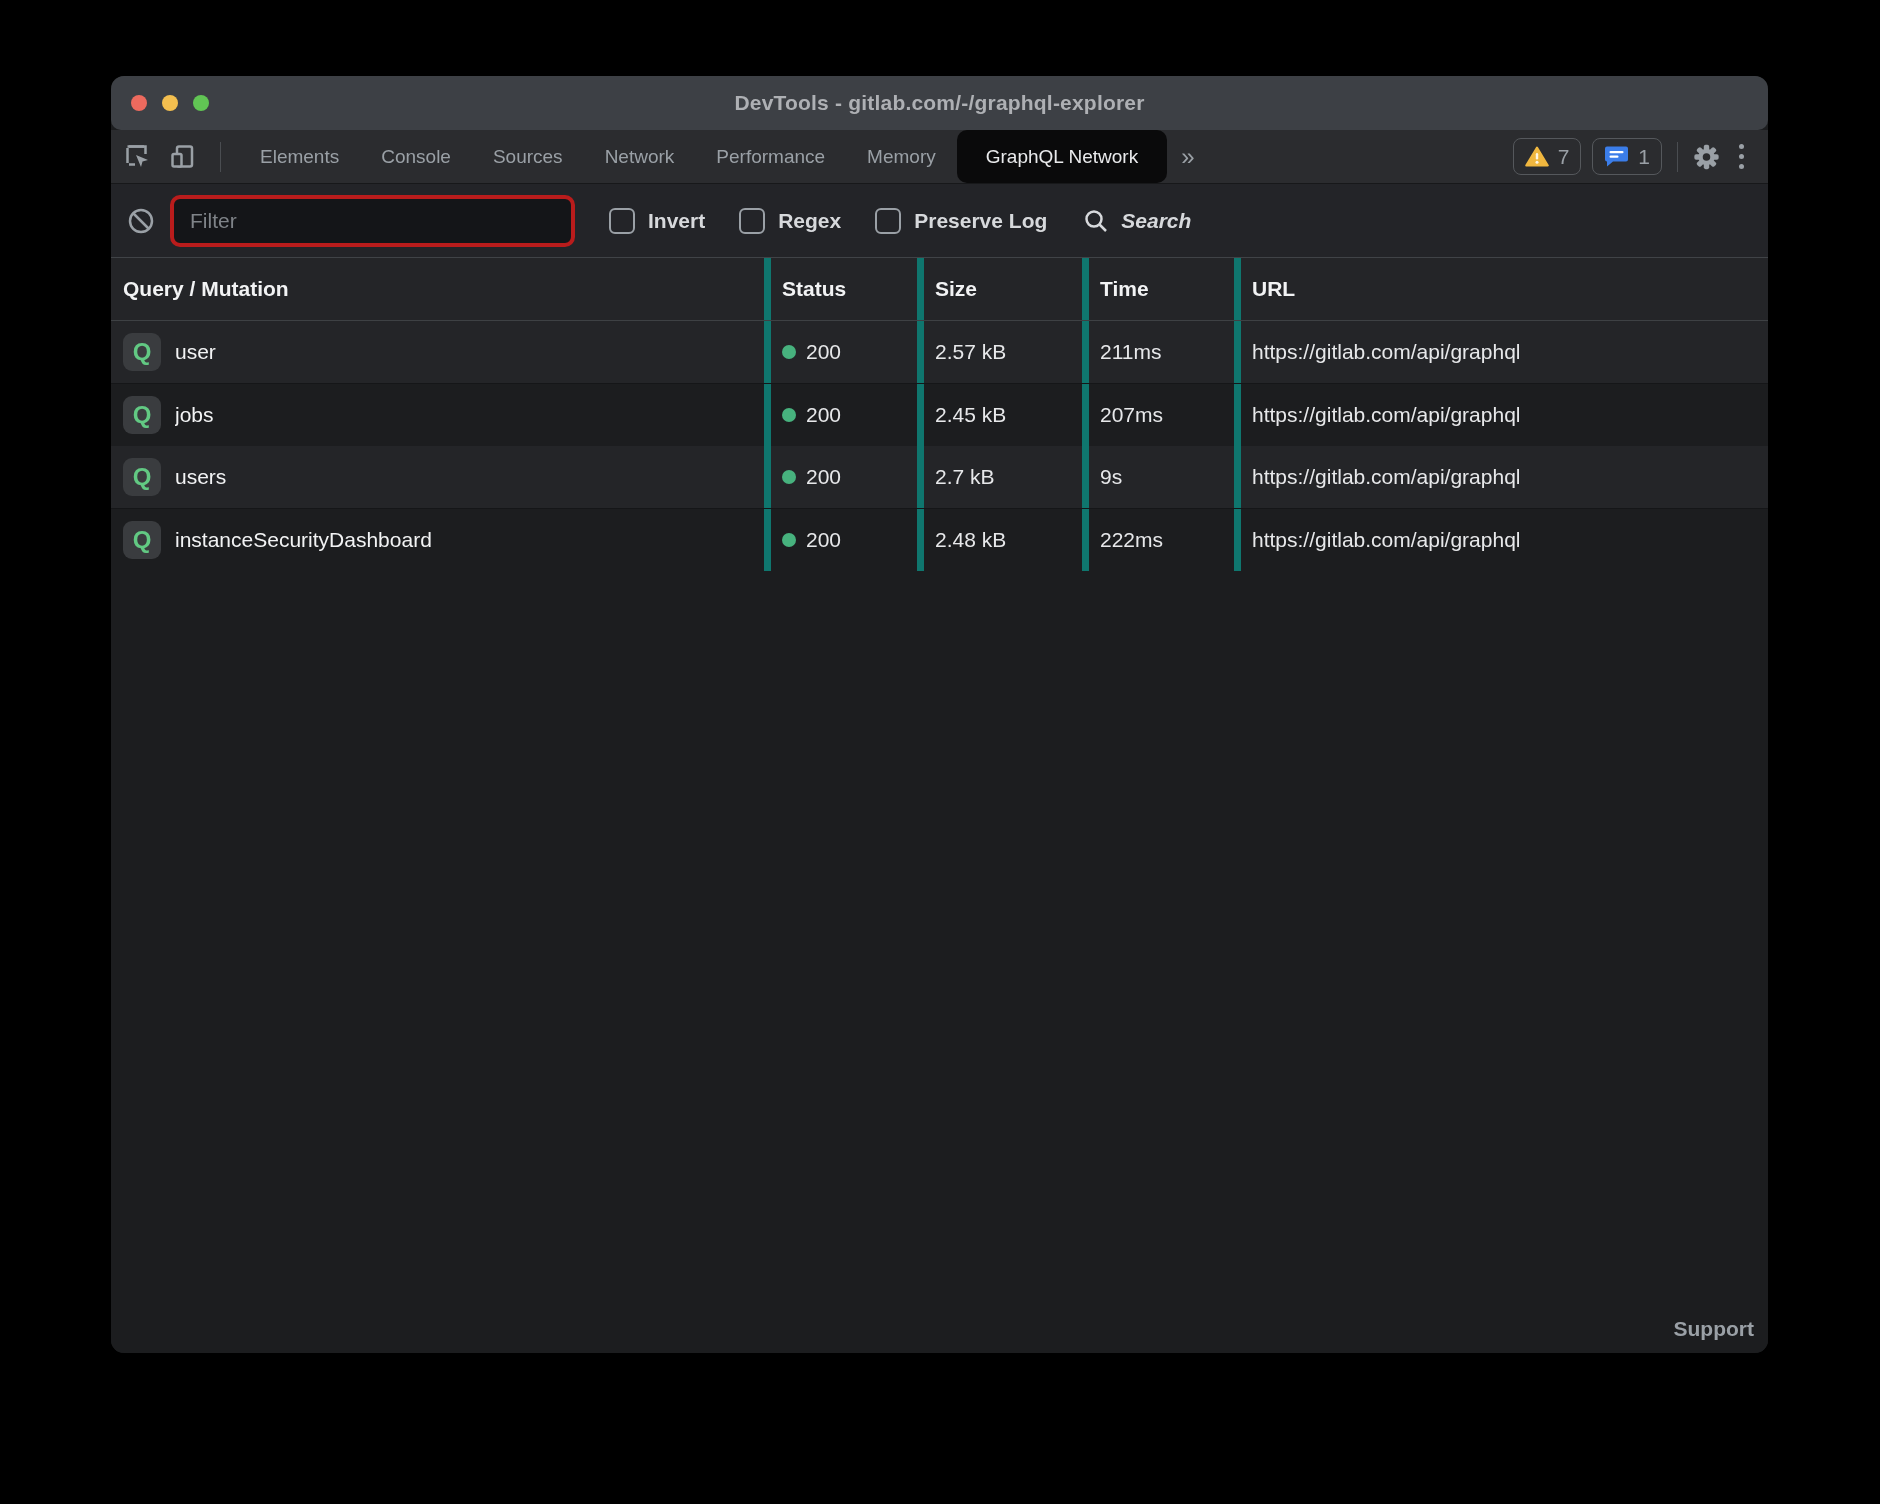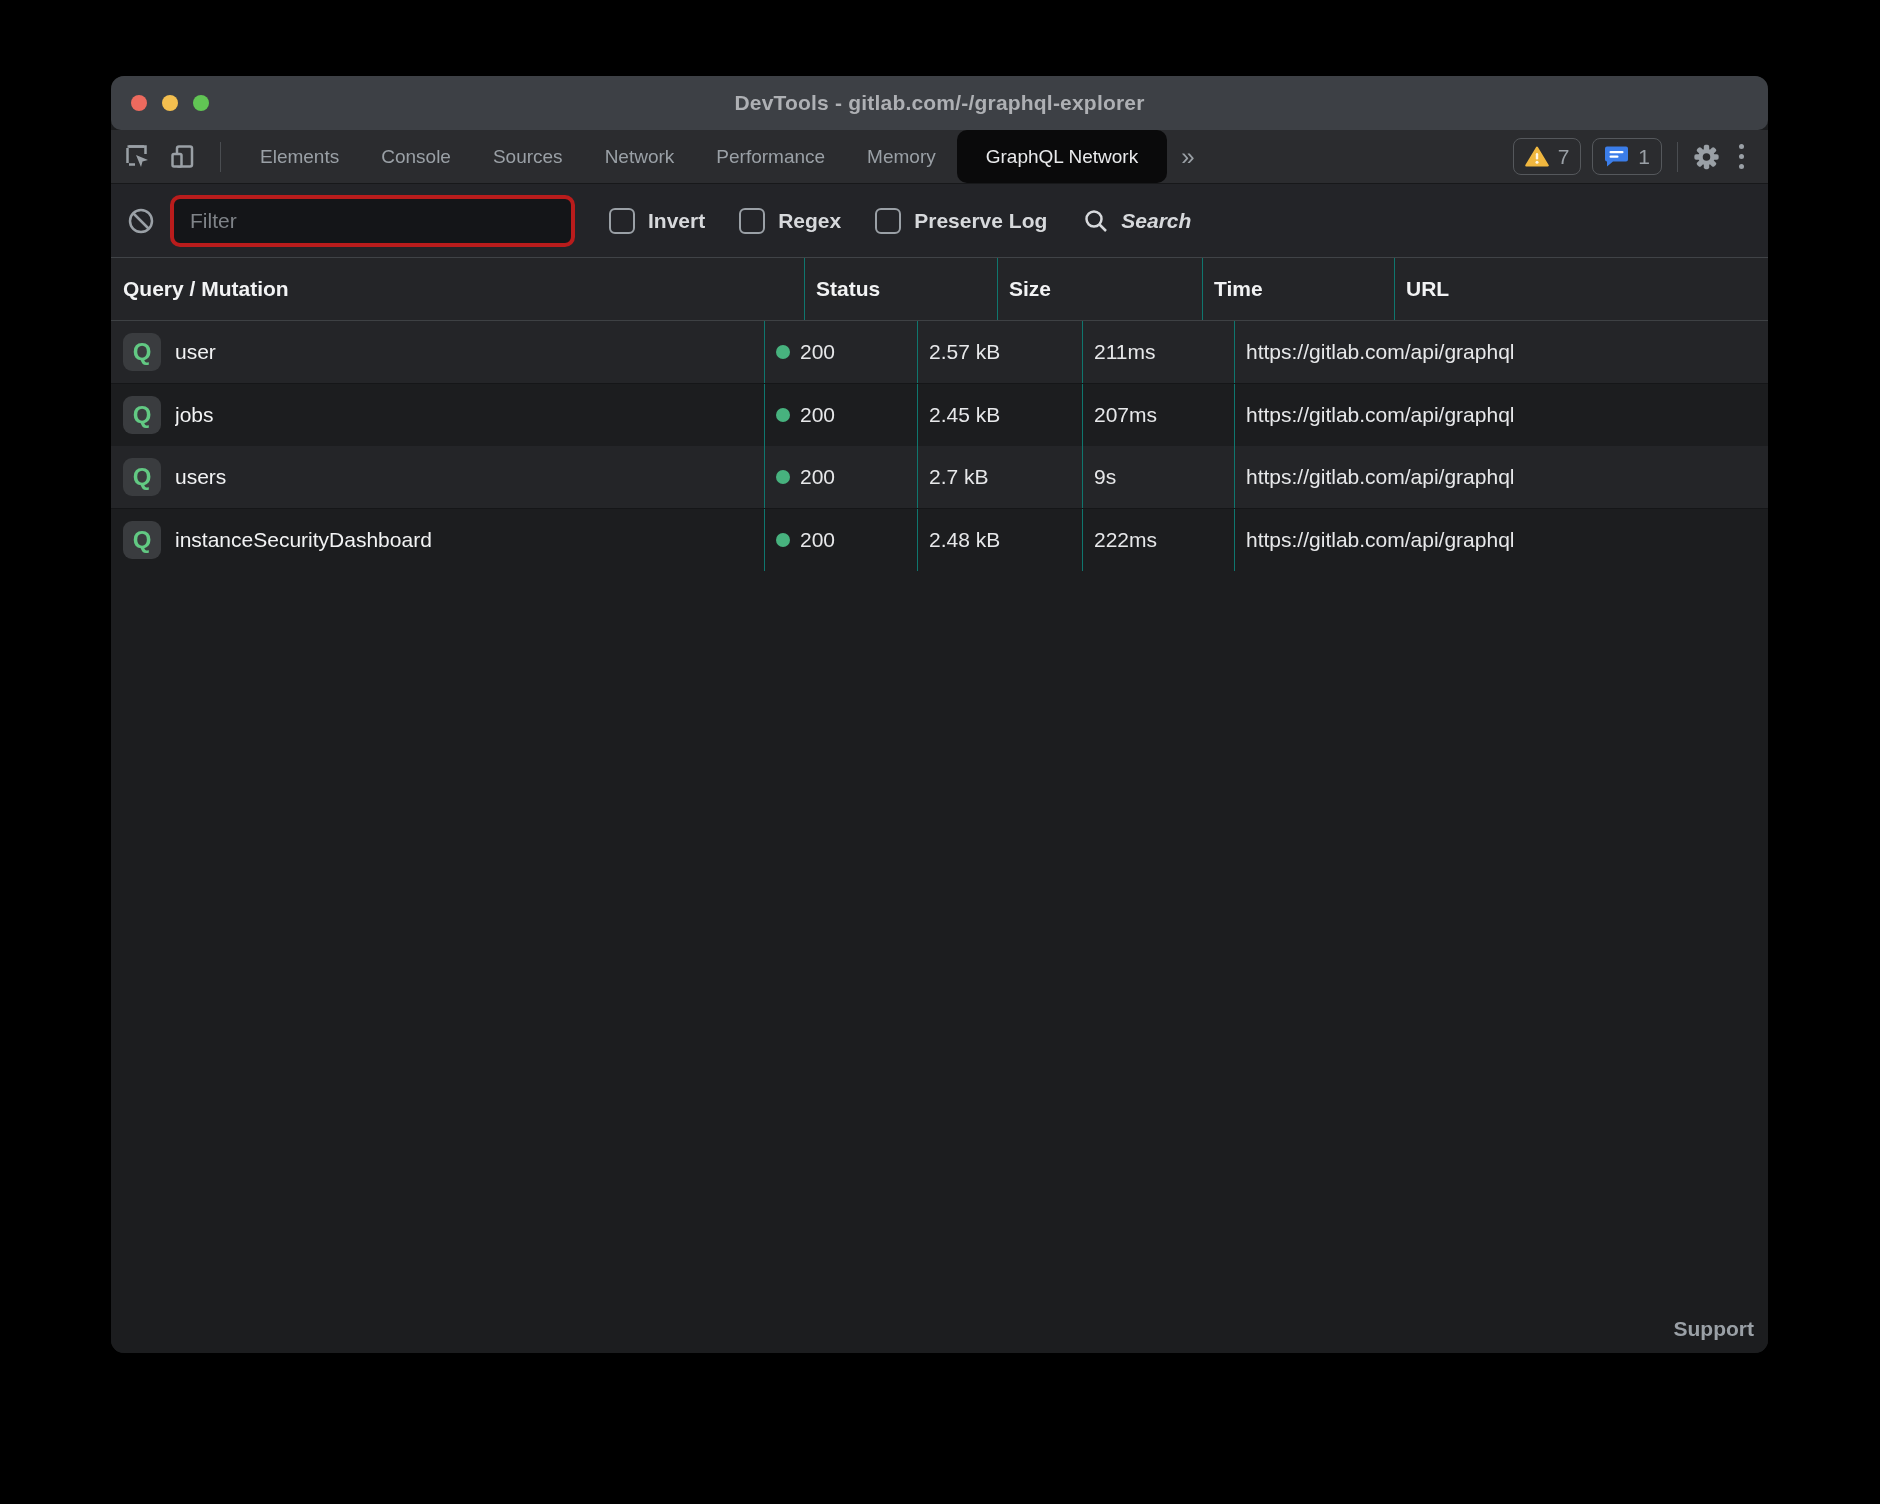--- a/index.html
+++ b/index.html
@@ -68,28 +68,28 @@
     background:transparent;display:inline-block;
   }
   .check-label{color:#d7d9dc;font-weight:600;font-size:21px;white-space:nowrap;}
   .search-group{display:flex;align-items:center;gap:12px;margin-left:36px;font-style:italic;}
   .search-label{color:#d7d9dc;font-weight:600;font-size:21px;}
   
   .grid-row{
     display:grid;grid-template-columns:653px 153px 165px 152px 1fr;
     align-items:stretch;
   }
-  .thead{flex:0 0 62px;background:#242528;border-bottom:1px solid #3e4144;gap:40px;}
+  .thead{flex:0 0 62px;background:#242528;border-bottom:1px solid #3e4144;}
   .thead .cell{
     color:#f2f3f4;font-weight:bold;font-size:21px;
     display:flex;align-items:center;
   }
   .cell{padding-left:11px;min-width:0;}
   .cell.first{padding-left:12px;}
-  .cell.bordered{border-left:1px solid #0f766e;}
+  .cell.bordered{border-left:7px solid #0f766e;}
   .trow{flex:0 0 62px;font-size:21px;}
   .trow.odd{background:#242528;}
   .trow.even{background:#1c1d1f;border-top:1px solid #151618;}
   .trow .cell{display:flex;align-items:center;color:#e7e8ea;}
   .name-cell{gap:14px;}
   .qbadge{
     flex:0 0 38px;width:38px;height:38px;border-radius:9px;background:#3a3c3f;
     display:flex;align-items:center;justify-content:center;
     color:#62c983;font-weight:bold;font-size:24px;
   }

